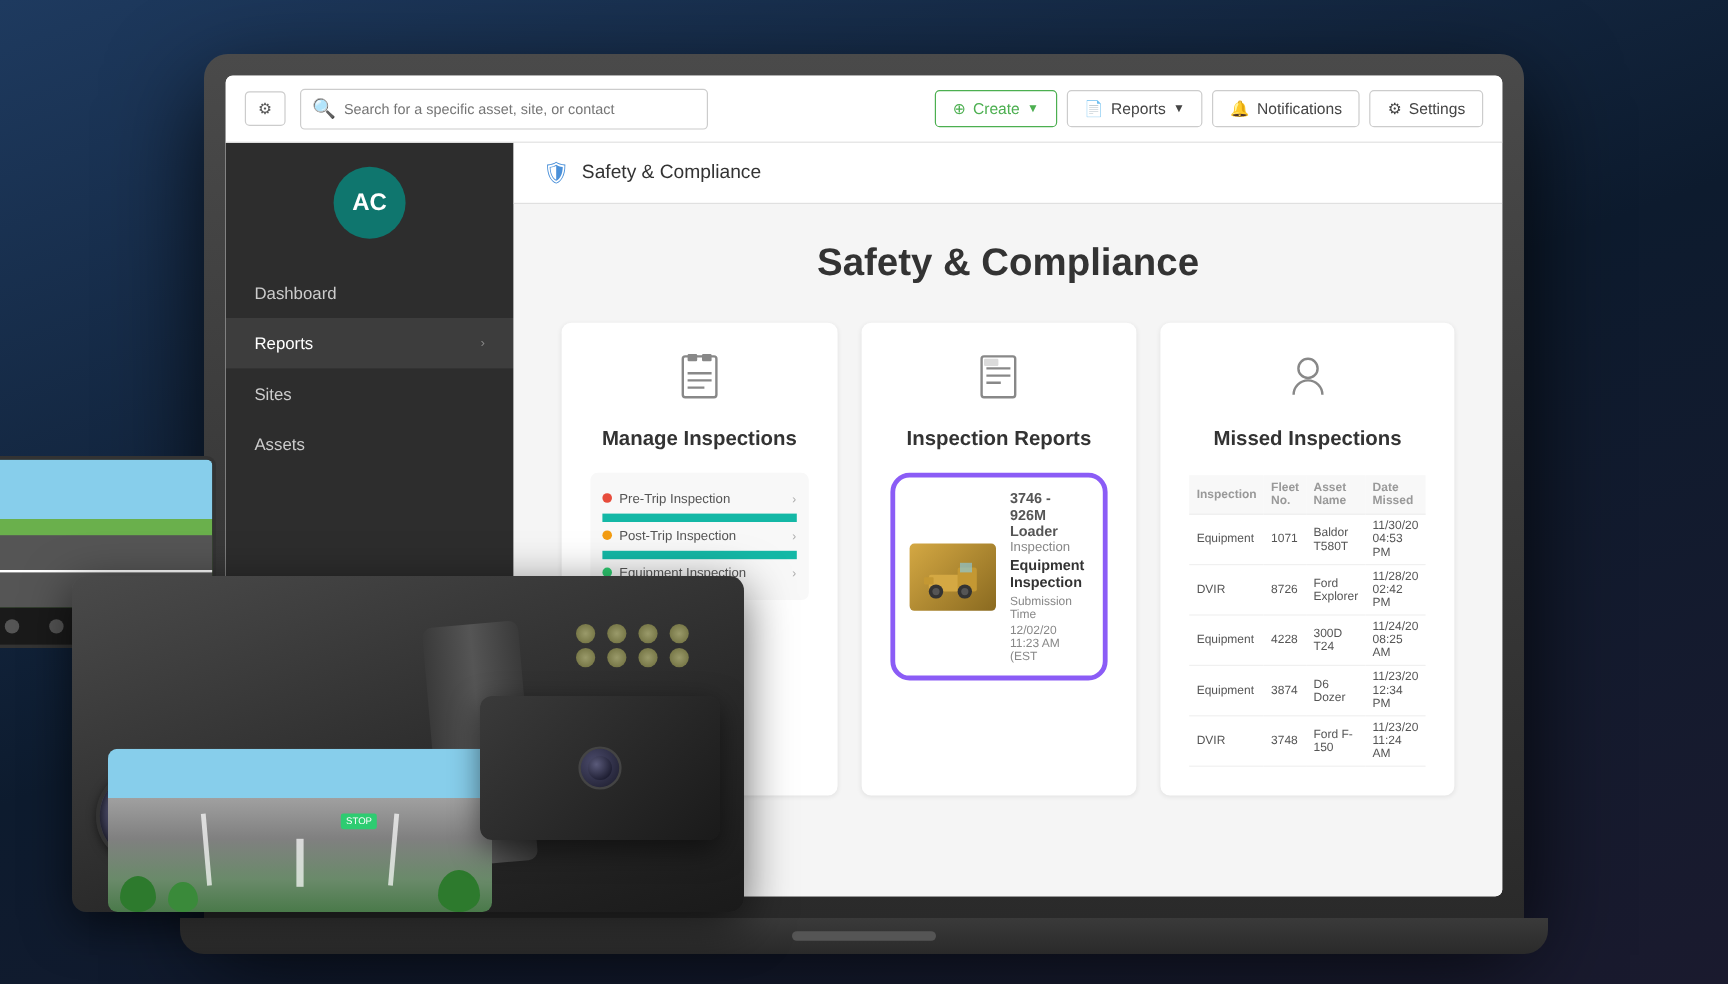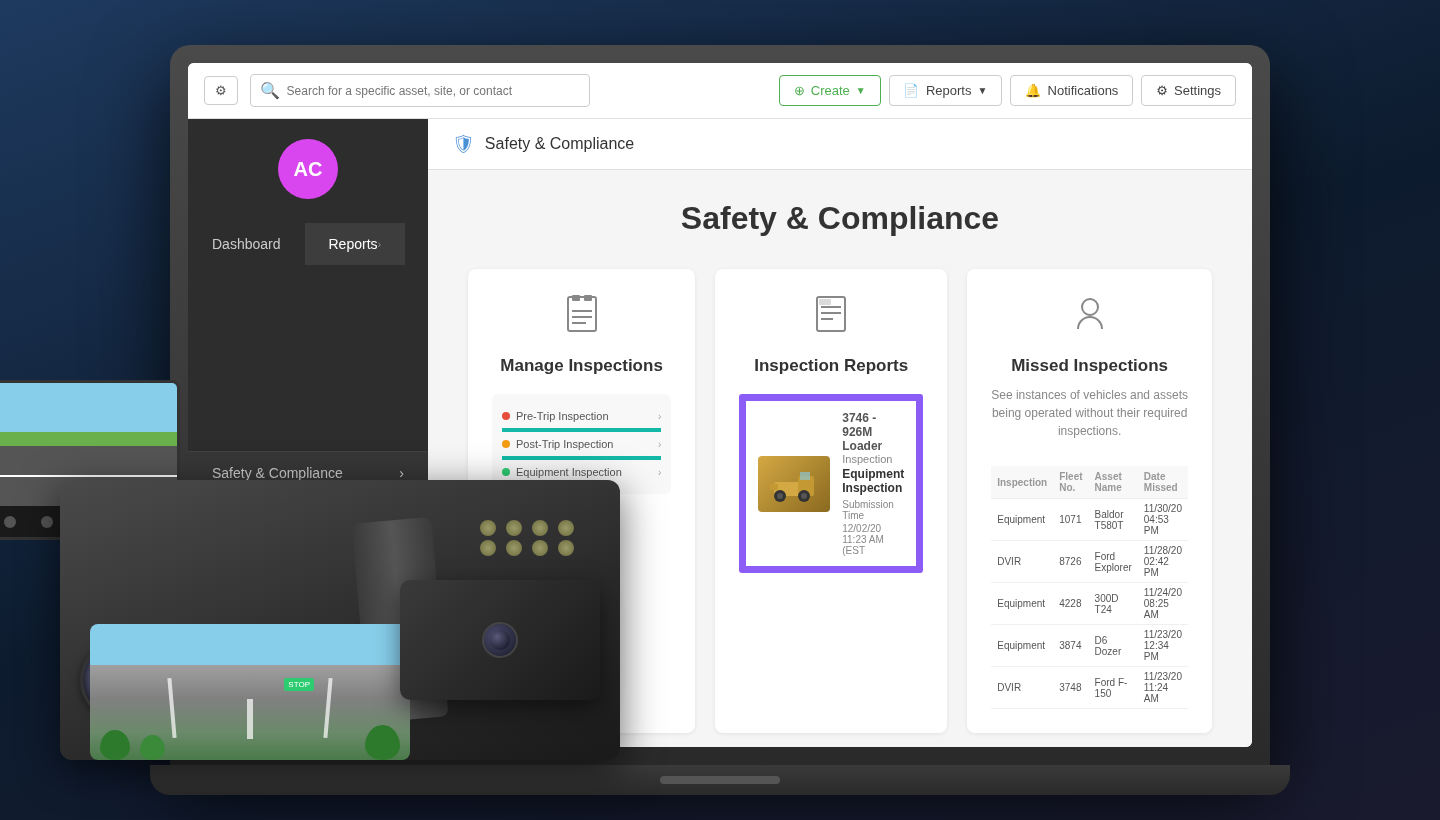--- a/index.html
+++ b/index.html
@@ -155,33 +155,33 @@
       display: flex;
       flex-direction: column;
       flex-shrink: 0;
       padding-top: 20px;
     }
 
     .user-avatar {
       width: 60px;
       height: 60px;
       border-radius: 50%;
-      background: #d946ef;
+      background: #0f766e;
       display: flex;
       align-items: center;
       justify-content: center;
       color: #fff;
       font-size: 20px;
       font-weight: 700;
       margin: 0 auto 24px;
     }
 
     .sidebar-nav {
       display: flex;
-      flex-direction: row;
+      flex-direction: column;
     }
 
     .sidebar-item {
       display: flex;
       align-items: center;
       justify-content: space-between;
       padding: 13px 24px;
       color: #ccc;
       font-size: 14px;
       cursor: pointer;
@@ -295,22 +295,22 @@
       font-size: 12px;
       color: #888;
       text-align: center;
       line-height: 1.5;
       margin-bottom: 16px;
     }
 
     
     .inspection-preview {
       width: 100%;
-      border: 7px solid #8b5cf6;
-      border-radius: 3px;
+      border: 4px solid #8b5cf6;
+      border-radius: 16px;
       overflow: hidden;
       margin-top: 8px;
     }
     .inspection-row {
       display: flex;
       align-items: center;
       padding: 10px 12px;
       gap: 12px;
     }
     .inspection-img {
@@ -562,21 +562,21 @@
       background: #f8f8f8;
       border-radius: 6px;
       padding: 10px;
       margin-top: 8px;
     }
     .manage-row {
       display: flex;
       align-items: center;
       justify-content: space-between;
       padding: 6px 0;
-      border-bottom: 4px solid #14b8a6;
+      border-bottom: 7px solid #14b8a6;
       font-size: 11px;
       color: #555;
     }
     .manage-row:last-child { border-bottom: none; }
     .dot {
       width: 8px;
       height: 8px;
       border-radius: 50%;
       margin-right: 6px;
       display: inline-block;
@@ -700,24 +700,24 @@
 
               <nav class="sidebar-nav">
                 <div class="sidebar-item">
                   <span>Dashboard</span>
                 </div>
                 <div class="sidebar-item active">
                   <span>Reports</span>
                   <span class="chevron">›</span>
                 </div>
                 <div class="sidebar-item">
-                  <span>Assets</span>
+                  <span>Sites</span>
                 </div>
                 <div class="sidebar-item">
-                  <span>Sites</span>
+                  <span>Assets</span>
                 </div>
               </nav>
 
               <div class="sidebar-safety-section">
                 <div class="sidebar-item-safety">
                   <span>Safety &amp; Compliance</span>
                   <span class="chevron">›</span>
                 </div>
               </div>
 
@@ -814,21 +814,20 @@
                   </div>
 
                   <div class="card">
                     <div class="card-icon">
                       <svg width="40" height="40" viewBox="0 0 40 40" fill="none">
                         <circle cx="20" cy="14" r="8" stroke="#888" stroke-width="2" fill="none"></circle>
                         <path d="M8 36c0-6.627 5.373-12 12-12s12 5.373 12 12" stroke="#888" stroke-width="2" fill="none"></path>
                       </svg>
                     </div>
                     <div class="card-title">Missed Inspections</div>
-                    <div class="card-desc">See instances of vehicles and assets being operated without their required inspections.</div>
                     <table class="missed-table">
                       <thead>
                         <tr>
                           <th>Inspection</th>
                           <th>Fleet No.</th>
                           <th>Asset Name</th>
                           <th>Date Missed</th>
                         </tr>
                       </thead>
                       <tbody>

